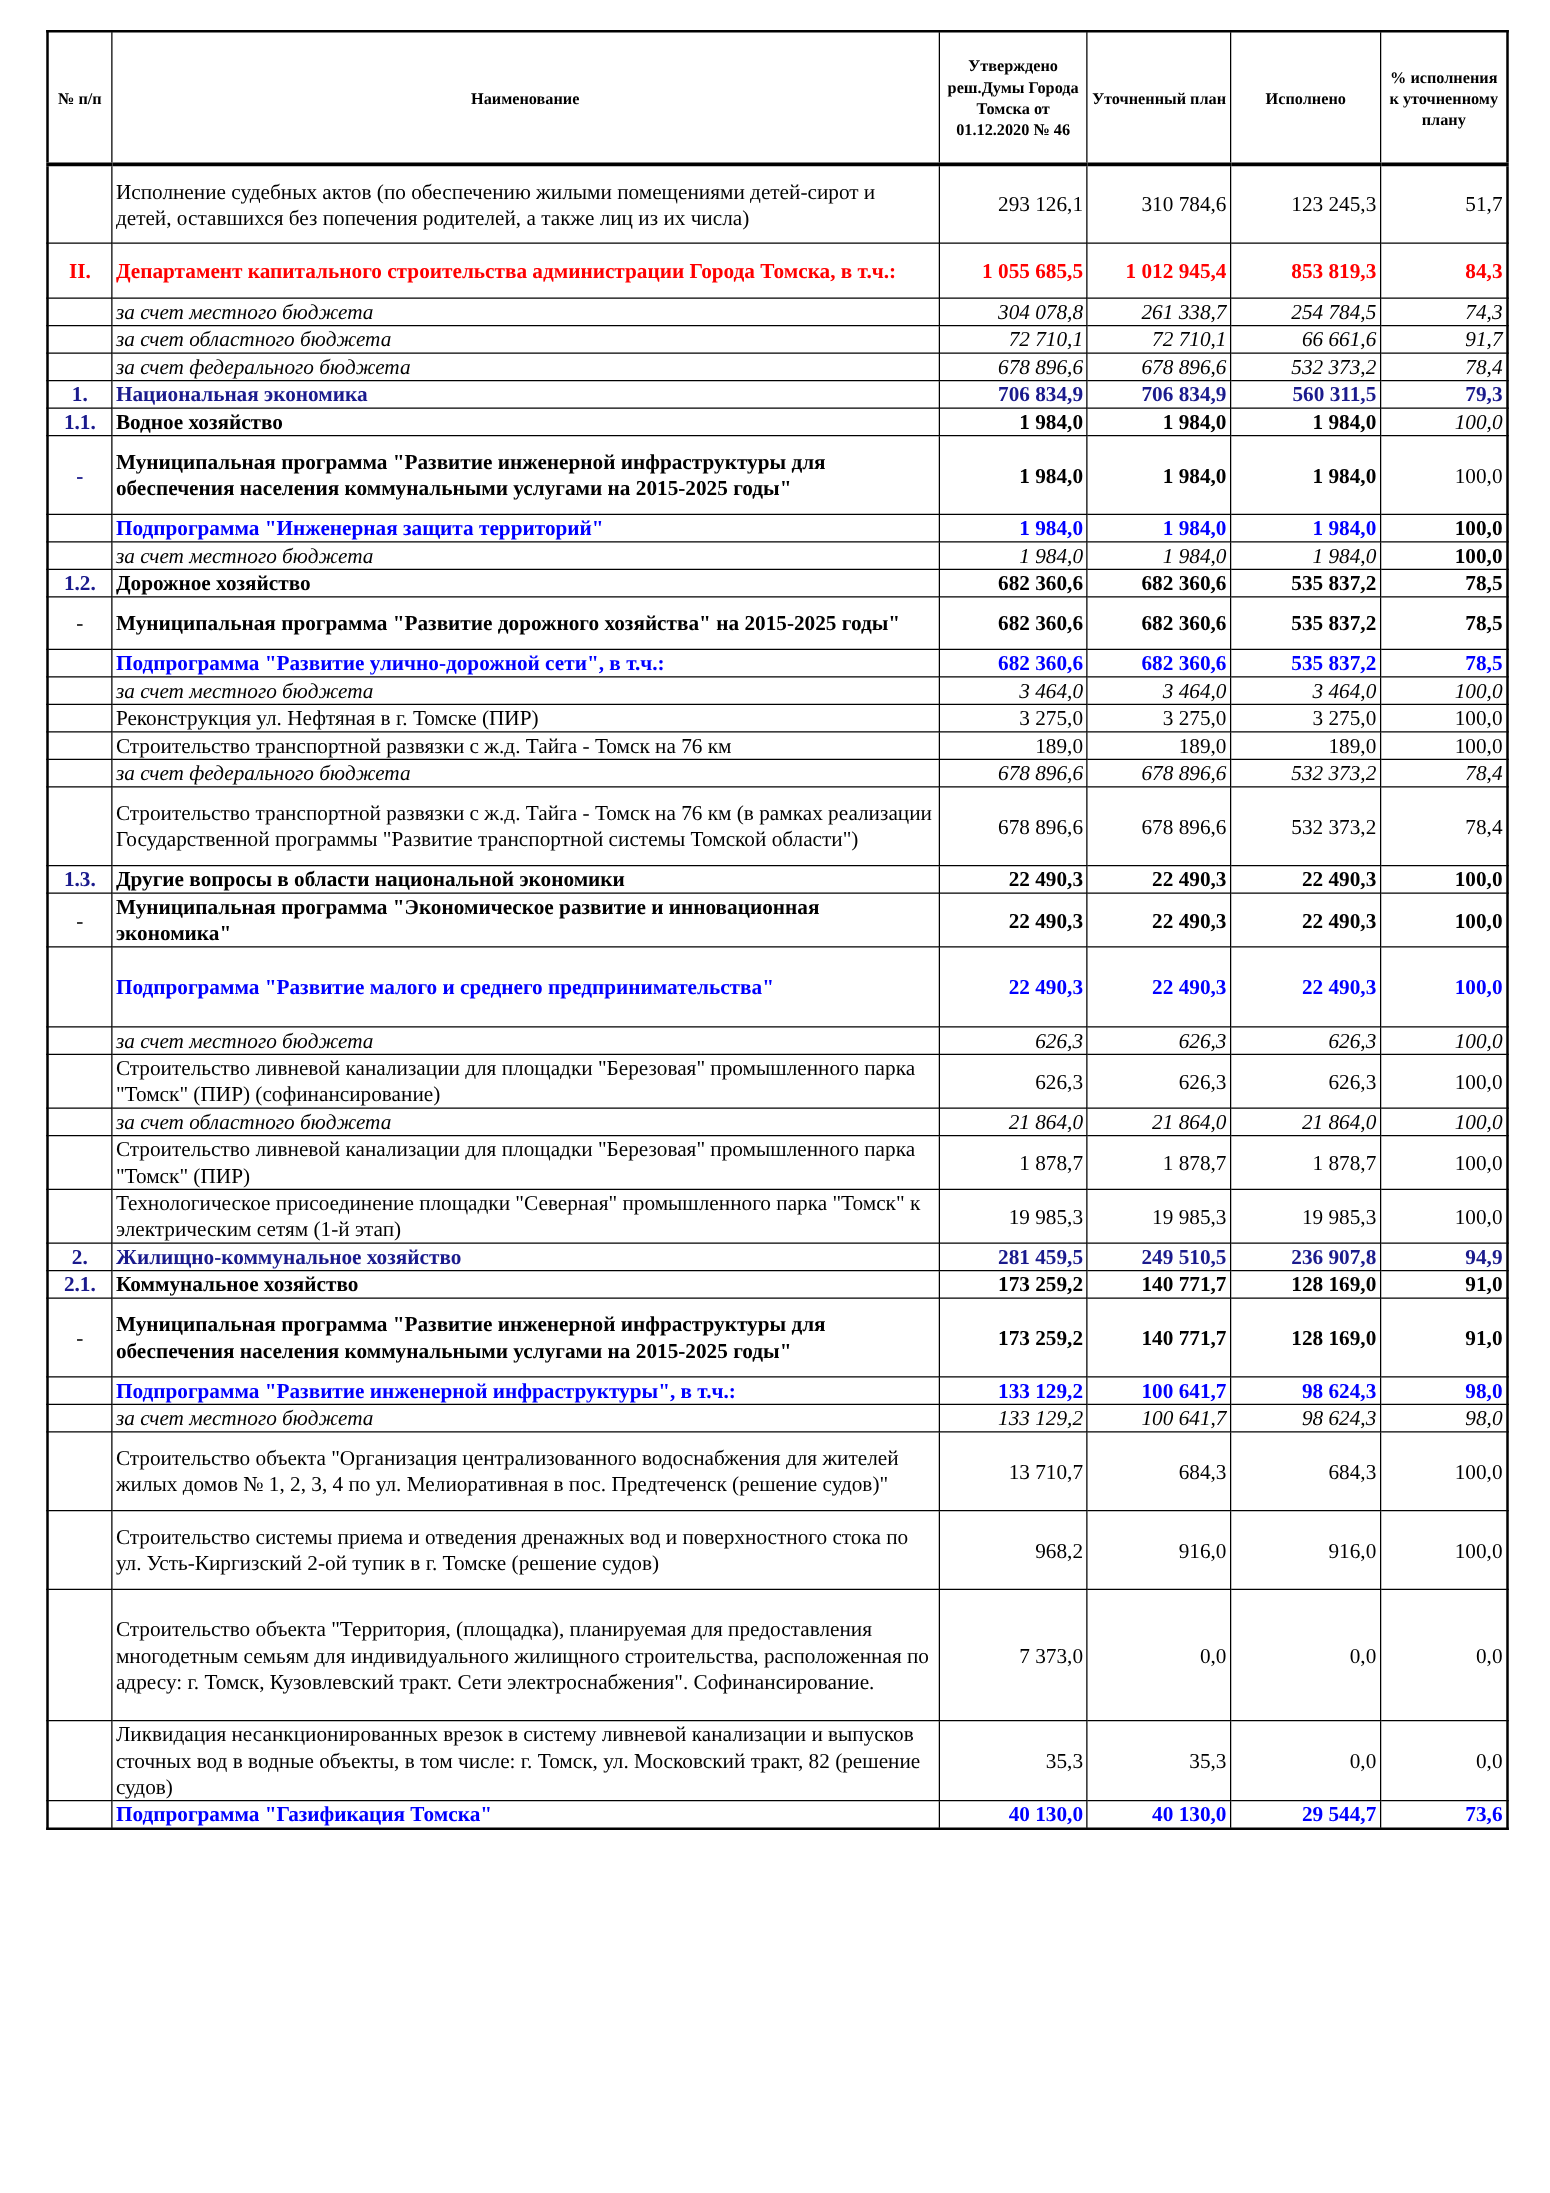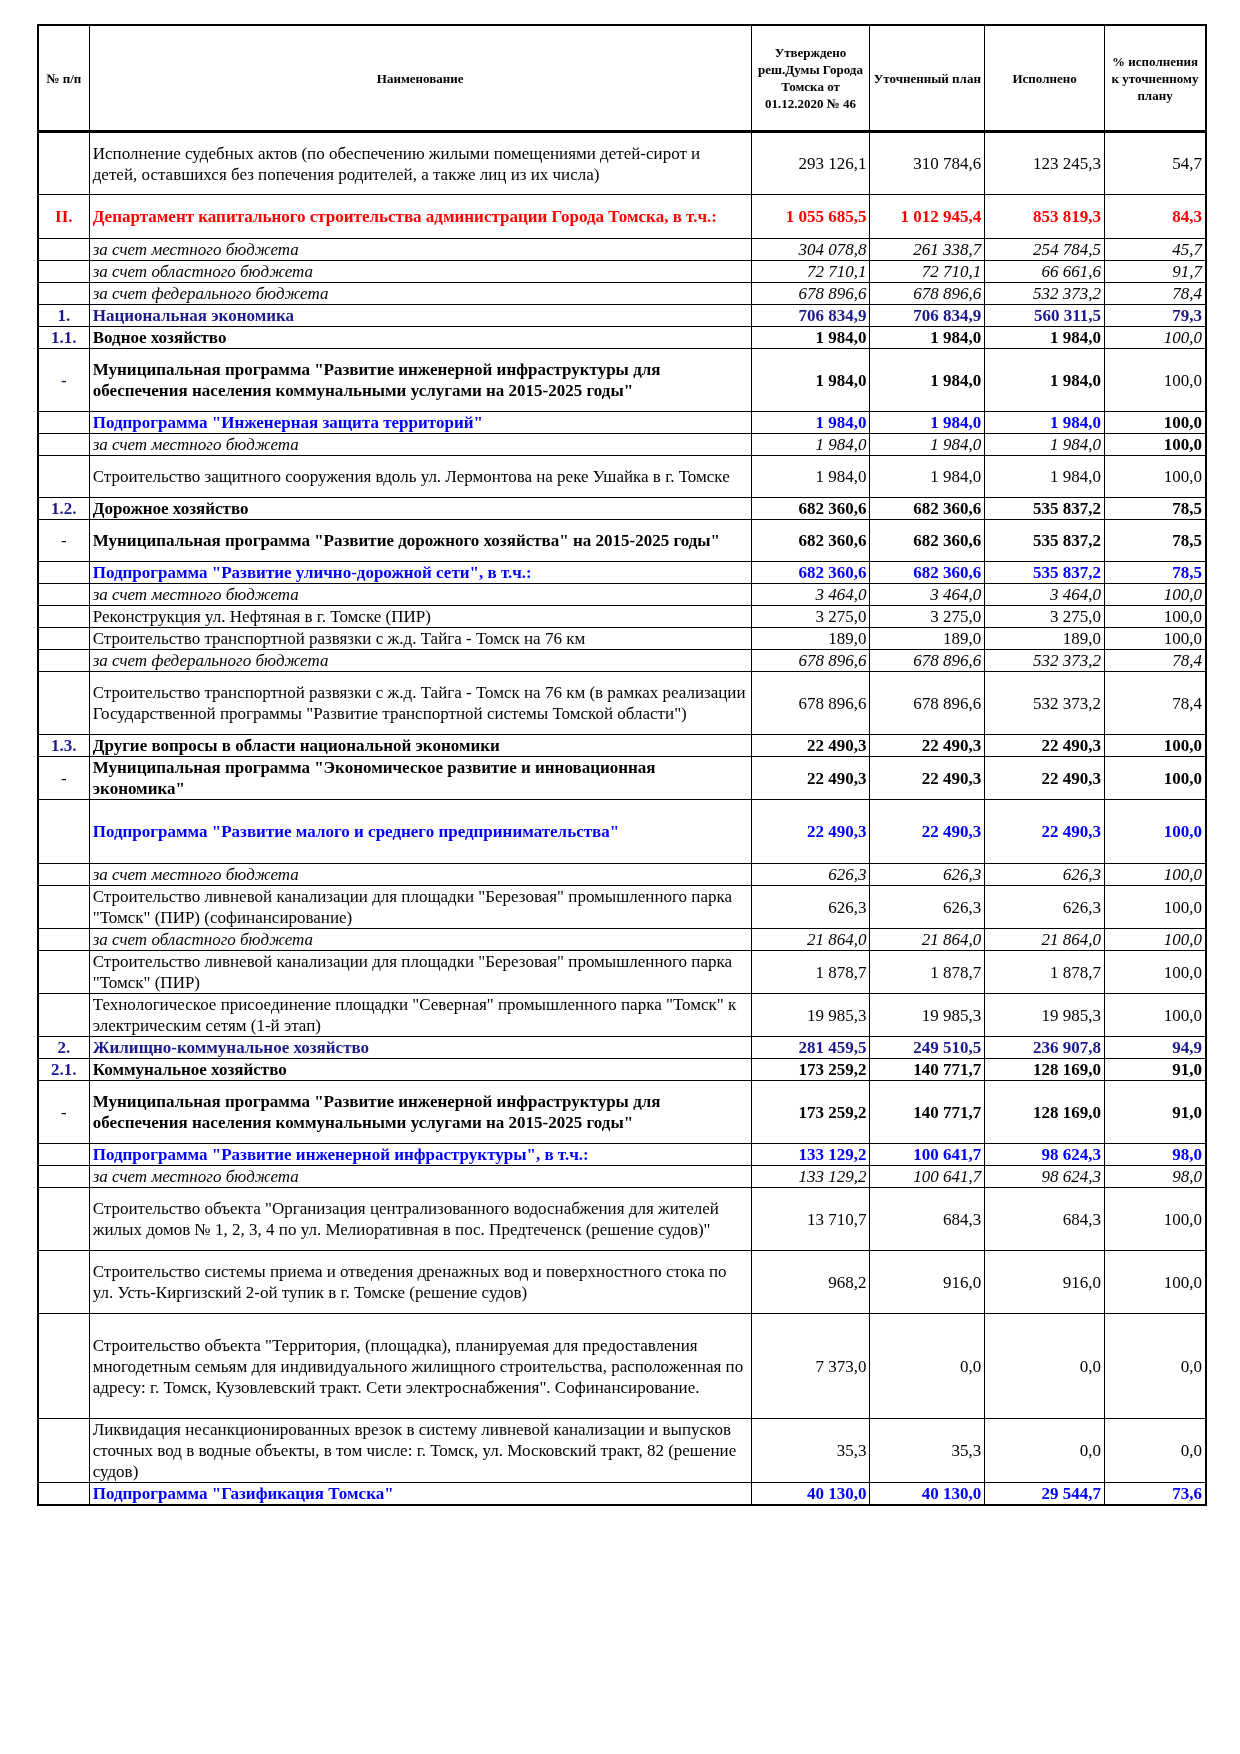--- a/index.html
+++ b/index.html
@@ -46,37 +46,37 @@
       <th>% исполнения к уточненному плану</th>
     </tr>
   </thead>
   <tbody id="tbody">
         <tr class="" style="height: 63px;">
           <td class="num"></td>
           <td class="">Исполнение судебных актов (по обеспечению жилыми помещениями детей-сирот и детей, оставшихся без попечения родителей, а также лиц из их числа)</td>
           <td class="v">293 126,1</td>
           <td class="v">310 784,6</td>
           <td class="v">123 245,3</td>
-          <td class="v">54,7</td>
+          <td class="v">51,7</td>
         </tr>
         <tr class="red" style="height: 44px;">
           <td class="num">II.</td>
           <td class="">Департамент капитального строительства администрации Города Томска, в т.ч.:</td>
           <td class="v">1 055 685,5</td>
           <td class="v">1 012 945,4</td>
           <td class="v">853 819,3</td>
           <td class="v">84,3</td>
         </tr>
         <tr class="italic" style="height: 21px;">
           <td class="num"></td>
           <td class="">за счет местного бюджета</td>
           <td class="v">304 078,8</td>
           <td class="v">261 338,7</td>
           <td class="v">254 784,5</td>
-          <td class="v">45,7</td>
+          <td class="v">74,3</td>
         </tr>
         <tr class="italic" style="height: 21px;">
           <td class="num"></td>
           <td class="">за счет областного бюджета</td>
           <td class="v">72 710,1</td>
           <td class="v">72 710,1</td>
           <td class="v">66 661,6</td>
           <td class="v">91,7</td>
         </tr>
         <tr class="italic" style="height: 21px;">
@@ -120,28 +120,20 @@
           <td class="v bld blk-pct">100,0</td>
         </tr>
         <tr class="italic" style="height: 21px;">
           <td class="num"></td>
           <td class="">за счет  местного бюджета</td>
           <td class="v">1 984,0</td>
           <td class="v">1 984,0</td>
           <td class="v">1 984,0</td>
           <td class="v bld">100,0</td>
         </tr>
-        <tr class="" style="height: 42px;">
-          <td class="num"></td>
-          <td class="">Строительство защитного сооружения вдоль ул. Лермонтова на реке Ушайка в г. Томске</td>
-          <td class="v">1 984,0</td>
-          <td class="v">1 984,0</td>
-          <td class="v">1 984,0</td>
-          <td class="v">100,0</td>
-        </tr>
         <tr class="bold" style="height: 21px;">
           <td class="num navy-num">1.2.</td>
           <td class="">Дорожное хозяйство</td>
           <td class="v">682 360,6</td>
           <td class="v">682 360,6</td>
           <td class="v">535 837,2</td>
           <td class="v">78,5</td>
         </tr>
         <tr class="bold" style="height: 42px;">
           <td class="num plain">-</td>

